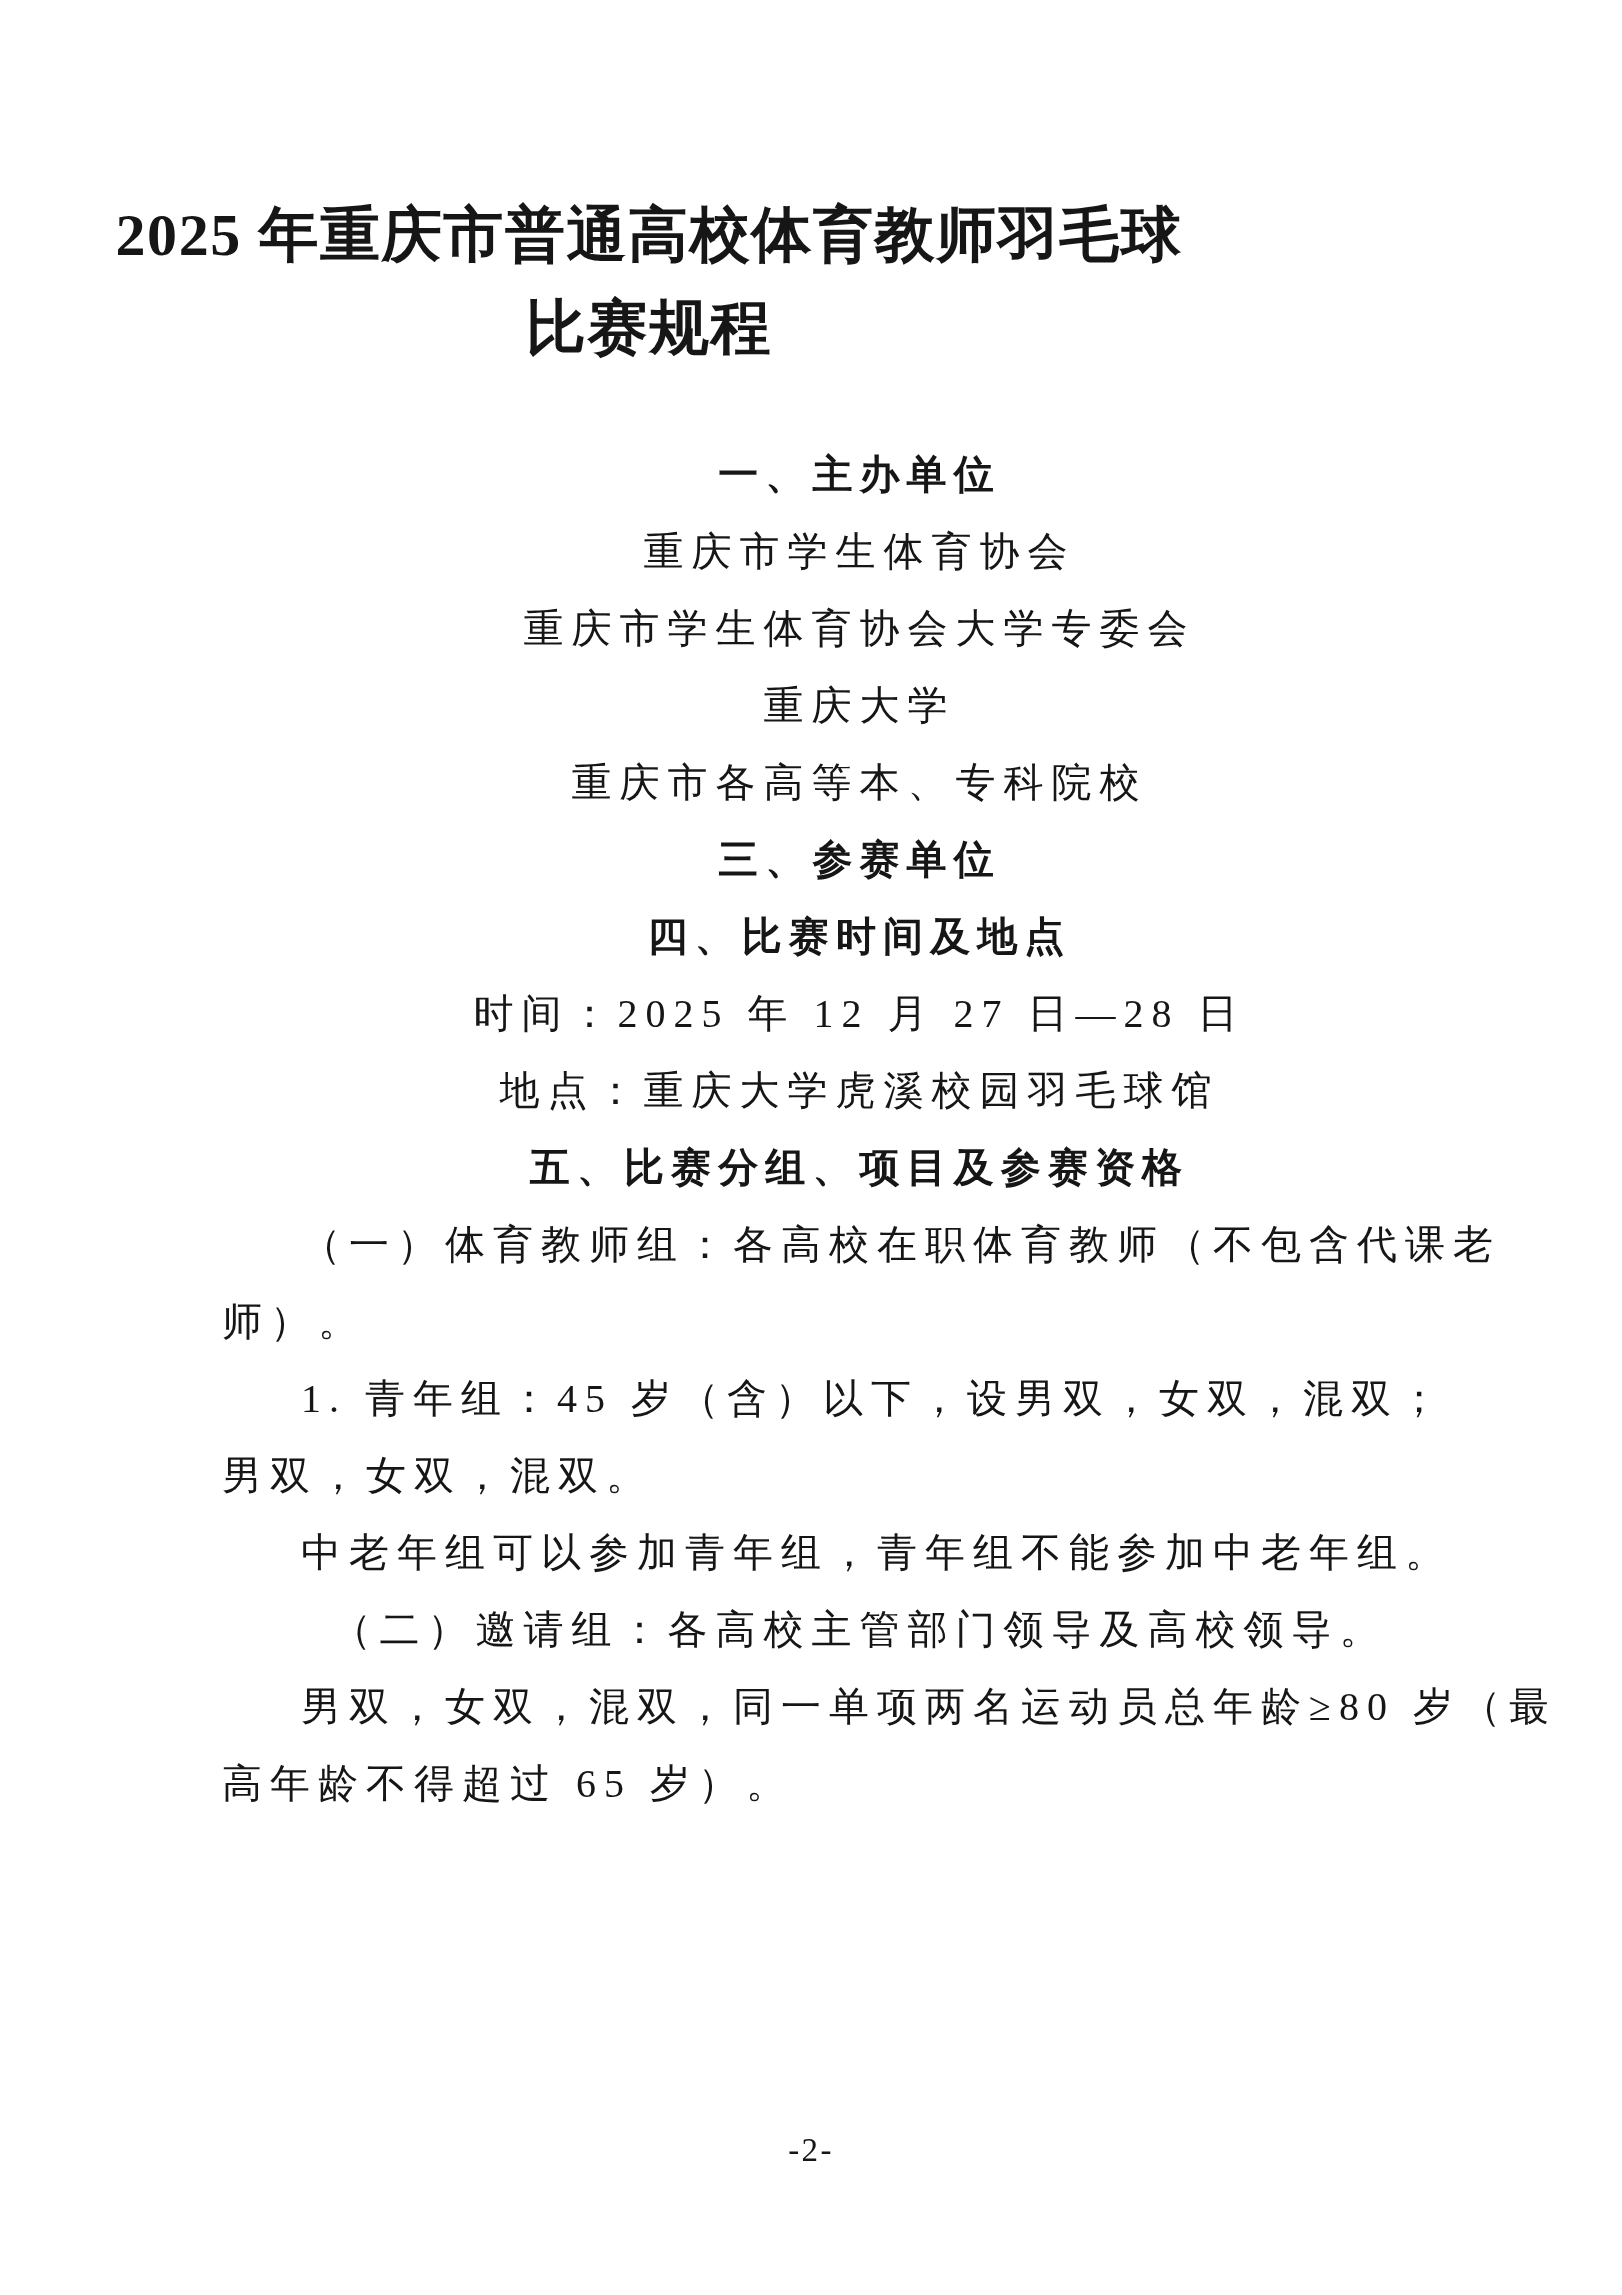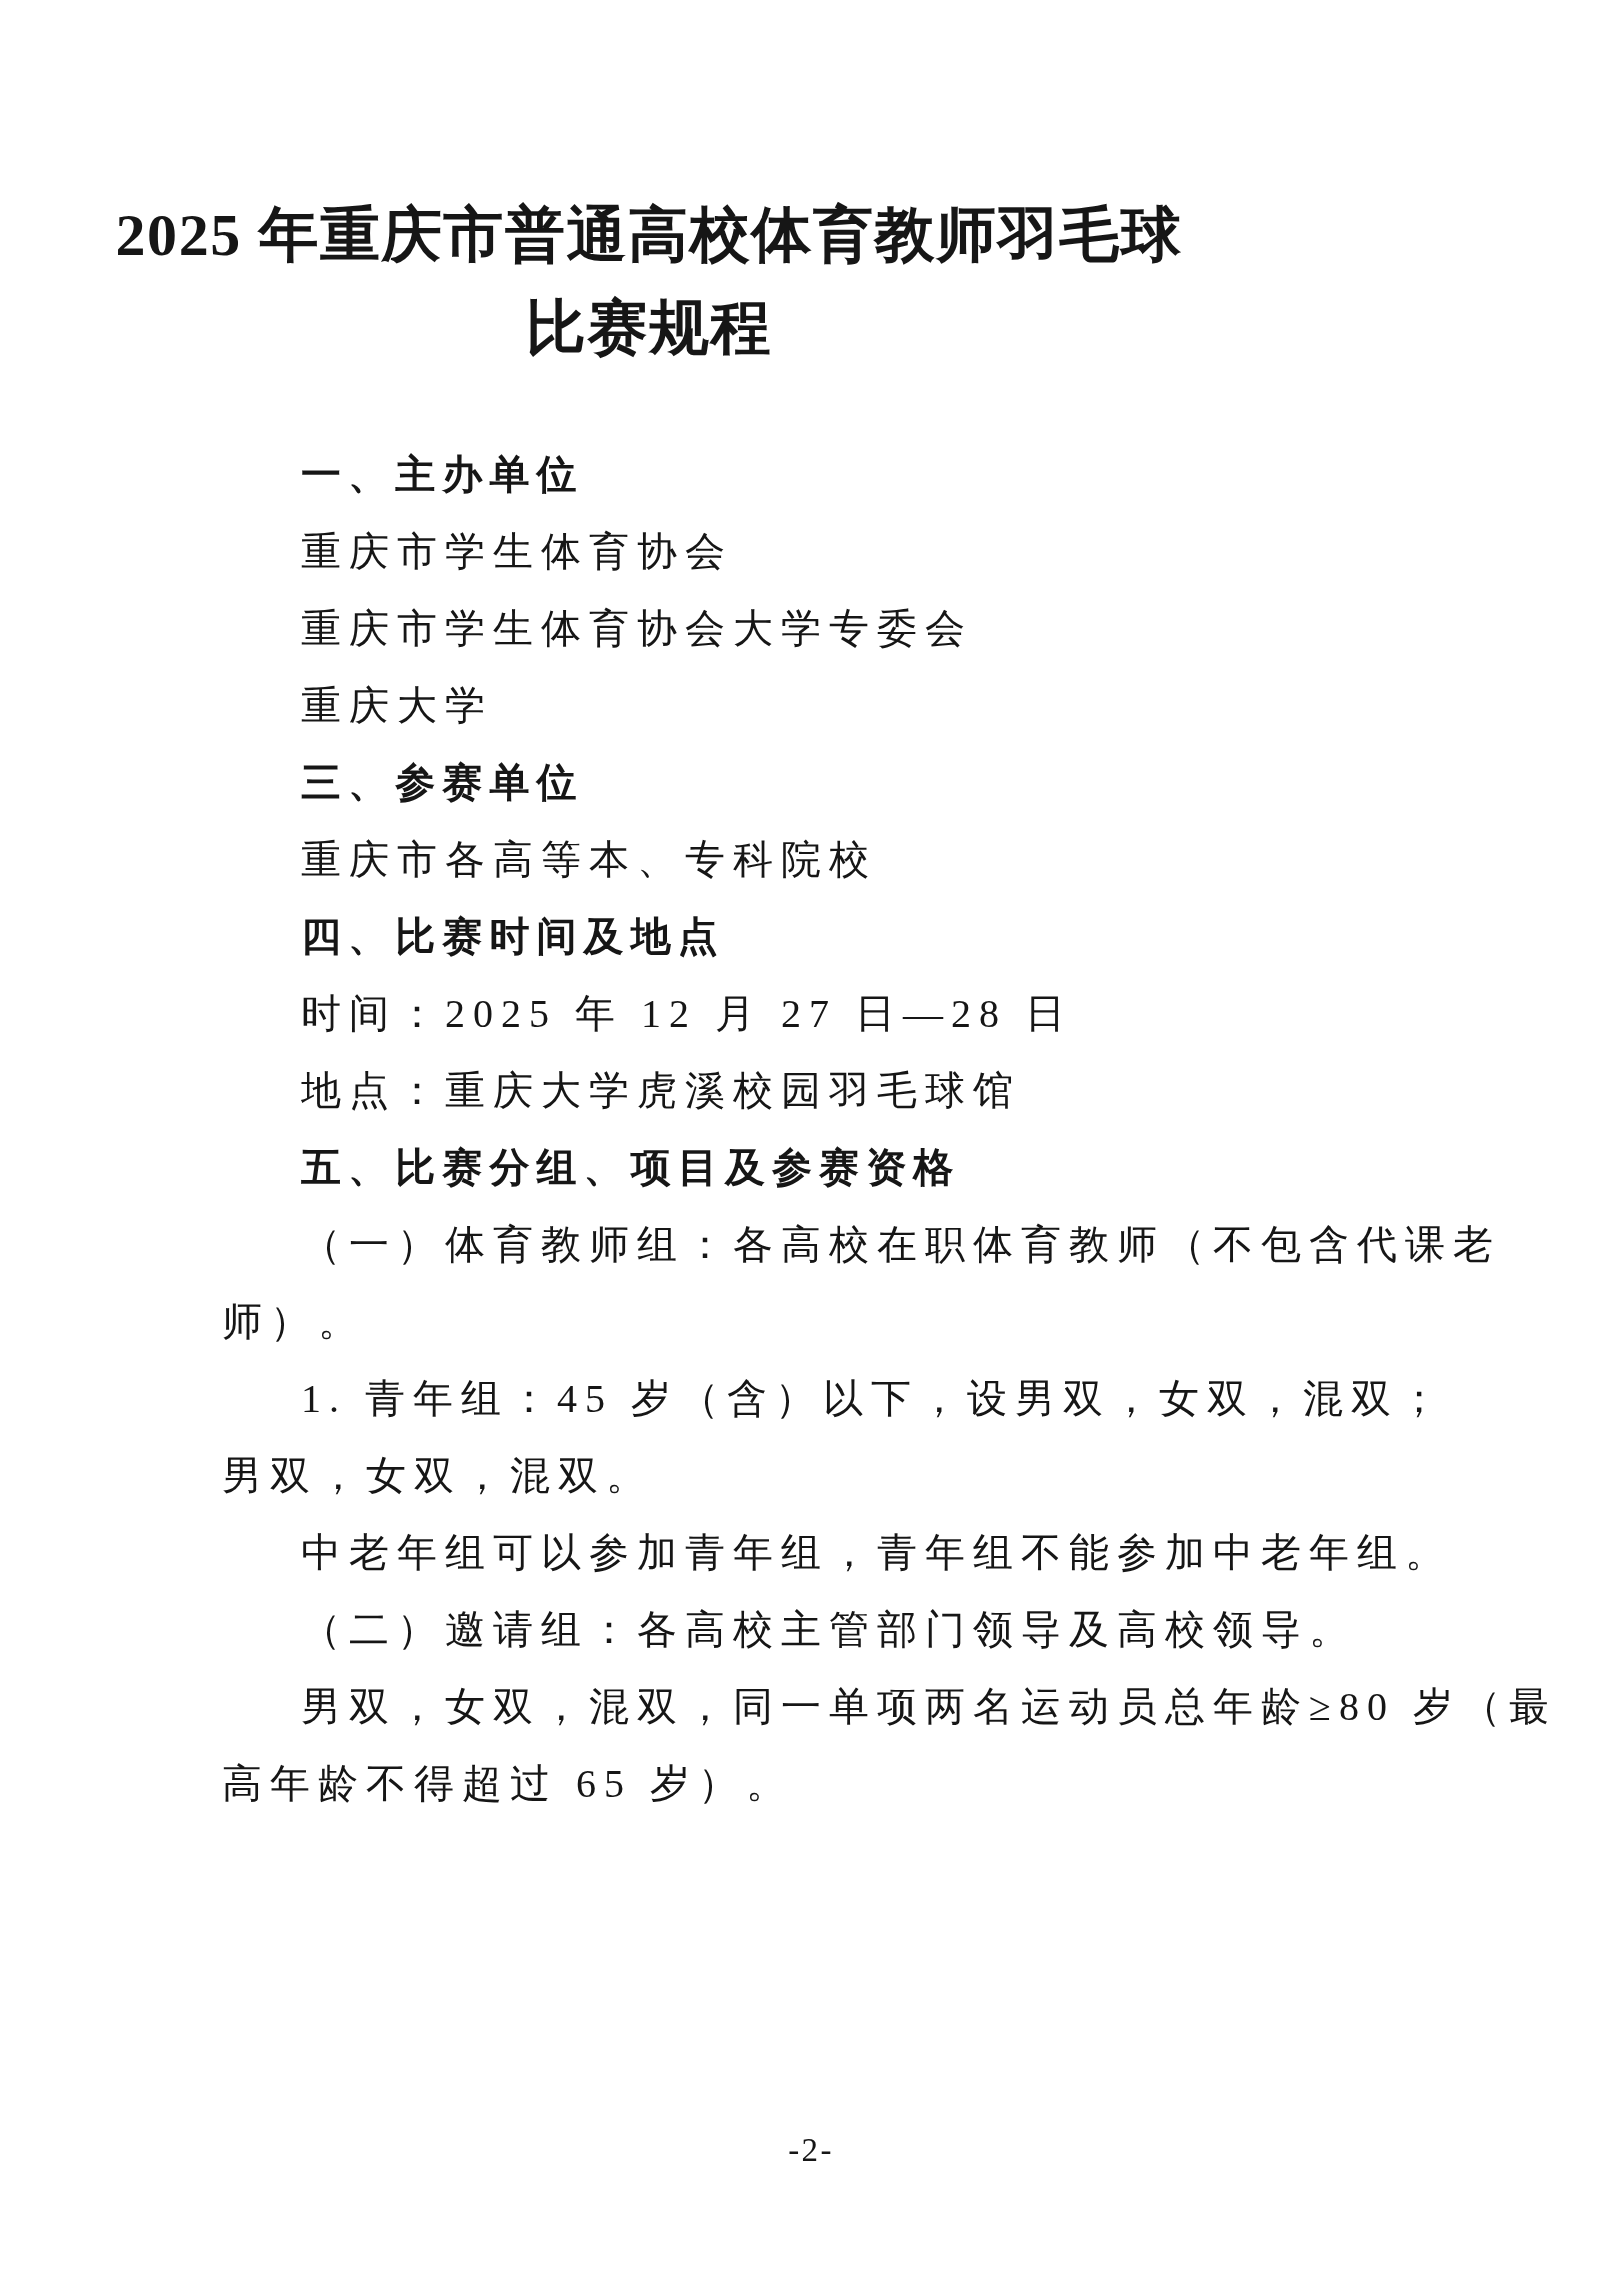--- a/index.html
+++ b/index.html
@@ -42,20 +42,21 @@
     white-space: nowrap;
     font-family: "Liberation Serif", serif;
   }
   .line.heading {
     font-family: "Liberation Sans", sans-serif;
     font-weight: bold;
     letter-spacing: 7.1px;
   }
   .line.indent {
     padding-left: 79px;
+    text-align: center;
   }
   .page-number {
     position: absolute;
     top: 2132px;
     left: 0;
     width: 1622px;
     text-align: center;
     font-size: 33px;
     letter-spacing: 2.4px;
     font-family: "Liberation Serif", serif;
@@ -67,22 +68,22 @@
 <div class="doc-title">
   <div>2025 年重庆市普通高校体育教师羽毛球</div>
   <div>比赛规程</div>
 </div>
 
 <div class="content">
   <div class="line heading indent">一、主办单位</div>
   <div class="line indent">重庆市学生体育协会</div>
   <div class="line indent">重庆市学生体育协会大学专委会</div>
   <div class="line indent">重庆大学</div>
+  <div class="line indent">重庆市各高等本、专科院校</div>
   <div class="line heading indent">三、参赛单位</div>
-  <div class="line indent">重庆市各高等本、专科院校</div>
   <div class="line heading indent">四、比赛时间及地点</div>
   <div class="line indent">时间：2025 年 12 月 27 日—28 日</div>
   <div class="line indent">地点：重庆大学虎溪校园羽毛球馆</div>
   <div class="line heading indent">五、比赛分组、项目及参赛资格</div>
   <div class="line indent">（一）体育教师组：各高校在职体育教师（不包含代课老</div>
   <div class="line">师）。</div>
   <div class="line indent">1. 青年组：45 岁（含）以下，设男双，女双，混双；</div>
   <div class="line">男双，女双，混双。</div>
   <div class="line indent">中老年组可以参加青年组，青年组不能参加中老年组。</div>
   <div class="line indent">（二）邀请组：各高校主管部门领导及高校领导。</div>

